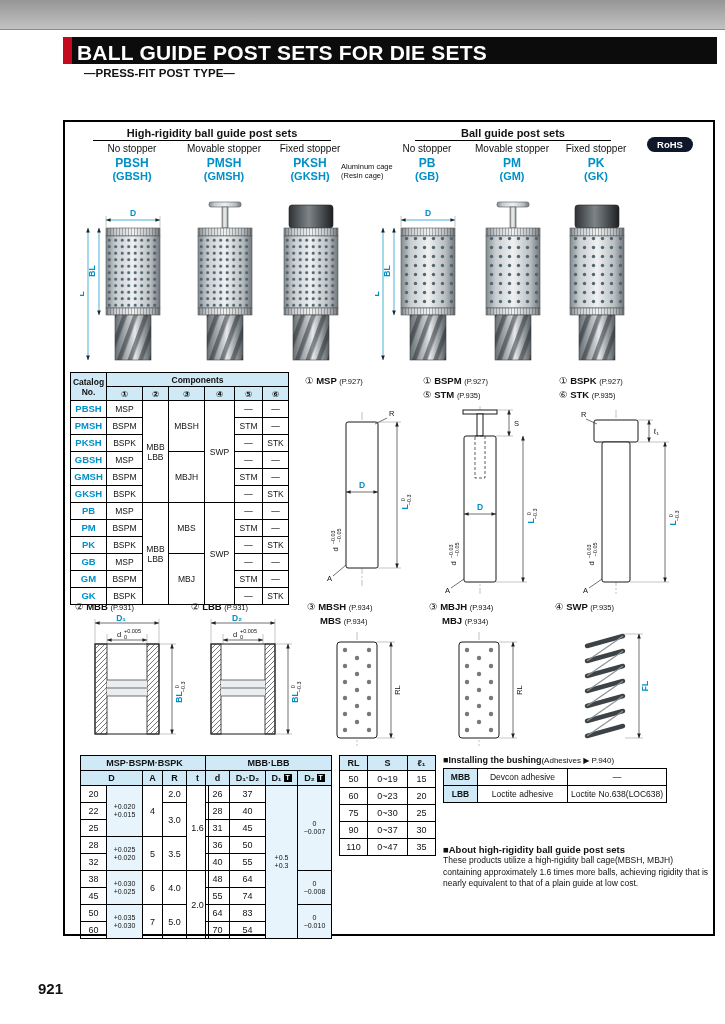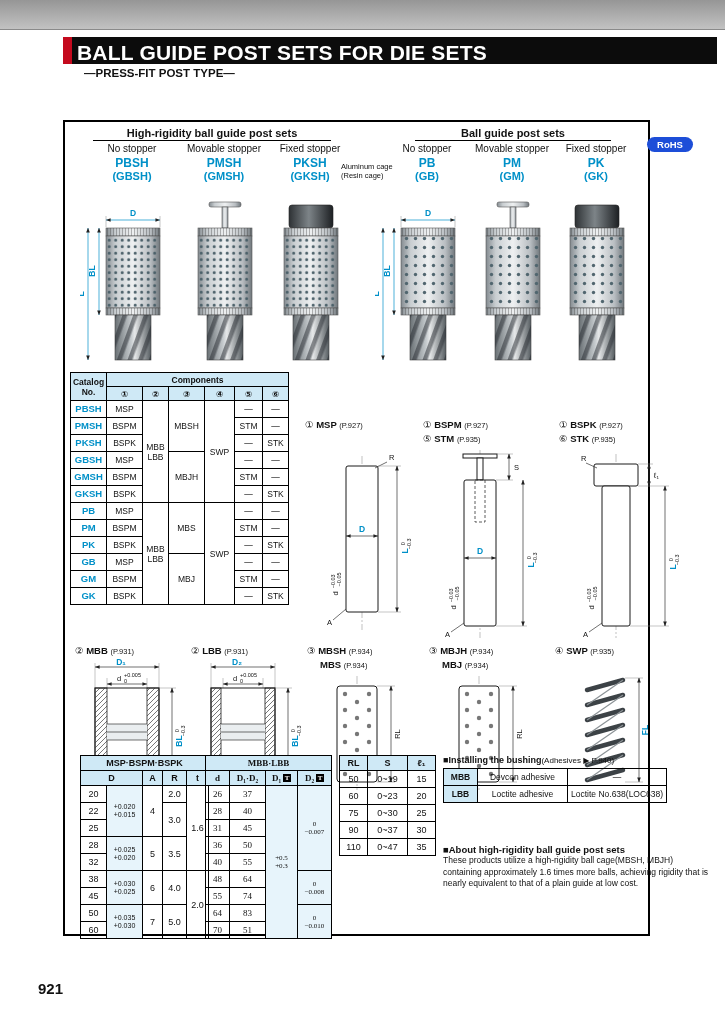--- a/index.html
+++ b/index.html
@@ -4,40 +4,40 @@
 <style>
   html,body{margin:0;padding:0;}
   body{width:725px;height:1024px;position:relative;background:#fff;
        font-family:"Liberation Sans","DejaVu Sans",sans-serif;color:#111;overflow:hidden;}
   .topband{position:absolute;left:0;top:0;width:725px;height:29px;
            background:linear-gradient(#969696,#c2c2c2);border-bottom:1px solid #8a8a8a;}
   .titlebar{position:absolute;left:63px;top:37px;width:654px;height:27px;background:#0c0c0c;}
   .titlebar .redblk{position:absolute;left:0;top:0;width:9px;height:27px;background:#c40a1e;}
   .titlebar .ttl{position:absolute;left:14px;top:4px;color:#fff;font-size:21px;font-weight:bold;letter-spacing:.2px;white-space:nowrap;}
   .subtitle{position:absolute;left:84px;top:67px;font-size:11.5px;font-weight:bold;}
-  .pagebox{position:absolute;left:63px;top:120px;width:587px;height:816px;border:2px solid #000;box-sizing:border-box;}
+  .pagebox{position:absolute;left:63px;top:120px;width:652px;height:816px;border:2px solid #000;box-sizing:border-box;}
   .gtitle{position:absolute;font-weight:bold;font-size:11px;text-align:center;border-bottom:1px solid #000;padding-bottom:1px;}
   #g1t{left:28px;top:5px;width:238px;} #g2t{left:350px;top:5px;width:196px;}
-  .rohs{position:absolute;left:582px;top:15px;width:46px;height:15px;background:#1d4ed8;color:#fff;
+  .rohs{position:absolute;left:582px;top:15px;width:46px;height:15px;background:#0f172a;color:#fff;
         font-size:9.5px;font-weight:bold;text-align:center;line-height:15px;border-radius:8px;}
   .prod{position:absolute;width:104px;height:240px;text-align:center;top:20px;}
   .prod .stopper{position:absolute;top:1px;width:100%;font-size:10px;}
   .prod .code{position:absolute;top:14px;width:100%;font-size:12px;font-weight:bold;color:#0090c8;}
   .prod .alt{position:absolute;top:28px;width:100%;font-size:11px;font-weight:bold;color:#0090c8;}
   .prod .psvg{position:absolute;top:56px;left:0;}
   .cagenote{position:absolute;left:276px;top:40px;font-size:7.5px;line-height:9px;text-align:left;}
   
   .comp{position:absolute;left:5px;top:250px;}
   .comp table{border-collapse:collapse;table-layout:fixed;border:1.5px solid #000;}
   .comp th,.comp td{border:1px solid #000;text-align:center;padding:0;font-size:8.5px;line-height:10px;}
   .comp th{background:#cfe9f6;font-size:8.5px;height:13px;font-weight:bold;}
   .comp td{height:16px;}
   .comp .catno{color:#0090c8;font-weight:bold;font-size:9.5px;}
   
-  .panel{position:absolute;margin-top:44px;}
+  .panel{position:absolute;}
   .dtitle{font-size:9.5px;font-weight:bold;line-height:13px;white-space:nowrap;}
   .dtitle .mk{font-weight:normal;}
   .dtitle .pg{font-size:7.5px;font-weight:normal;}
   .dtitle.ind{padding-left:13px;}
   svg .part{fill:#fff;stroke:#1a1a1a;stroke-width:1;}
   svg .hid{fill:none;stroke:#333;stroke-width:.8;stroke-dasharray:3 2;}
   svg .cl{stroke:#999;stroke-width:.6;stroke-dasharray:8 2 2 2;}
   svg .dm{stroke:#333;stroke-width:.7;fill:none;}
   svg .bdm{stroke:#0090c8;}
   svg .ext{stroke:#888;stroke-width:.5;}
@@ -659,21 +659,21 @@
             <td rowspan="2">7</td>
             <td rowspan="2">5.0</td>
           </tr>
           <tr>
             <td>60</td>
           </tr>
         </tbody>
     </table>
   </div>
 
-  <div class="spec" id="spec2" style="left:140px;top:633px;font-family:Liberation Serif, serif;">
+  <div class="spec" id="spec2" style="left:140px;top:633px;">
     <table>
       <colgroup>
           <col style="width:24px">
           <col style="width:36px">
           <col style="width:32px">
           <col style="width:34px">
         </colgroup>
       <thead>
         <tr class="trow">
             <th colspan="4">MBB·LBB</th>
@@ -729,21 +729,21 @@
           <tr>
             <td>64</td>
             <td>83</td>
             <td rowspan="2" class="tol">
               <div class="tl">0</div>
               <div class="tl">−0.010</div>
             </td>
           </tr>
           <tr>
             <td>70</td>
-            <td>51</td>
+            <td>54</td>
           </tr>
         </tbody>
     </table>
   </div>
 
   <div class="spec" id="spec3" style="left:274px;top:633px;">
     <table>
       <colgroup>
           <col style="width:28px">
           <col style="width:40px">

